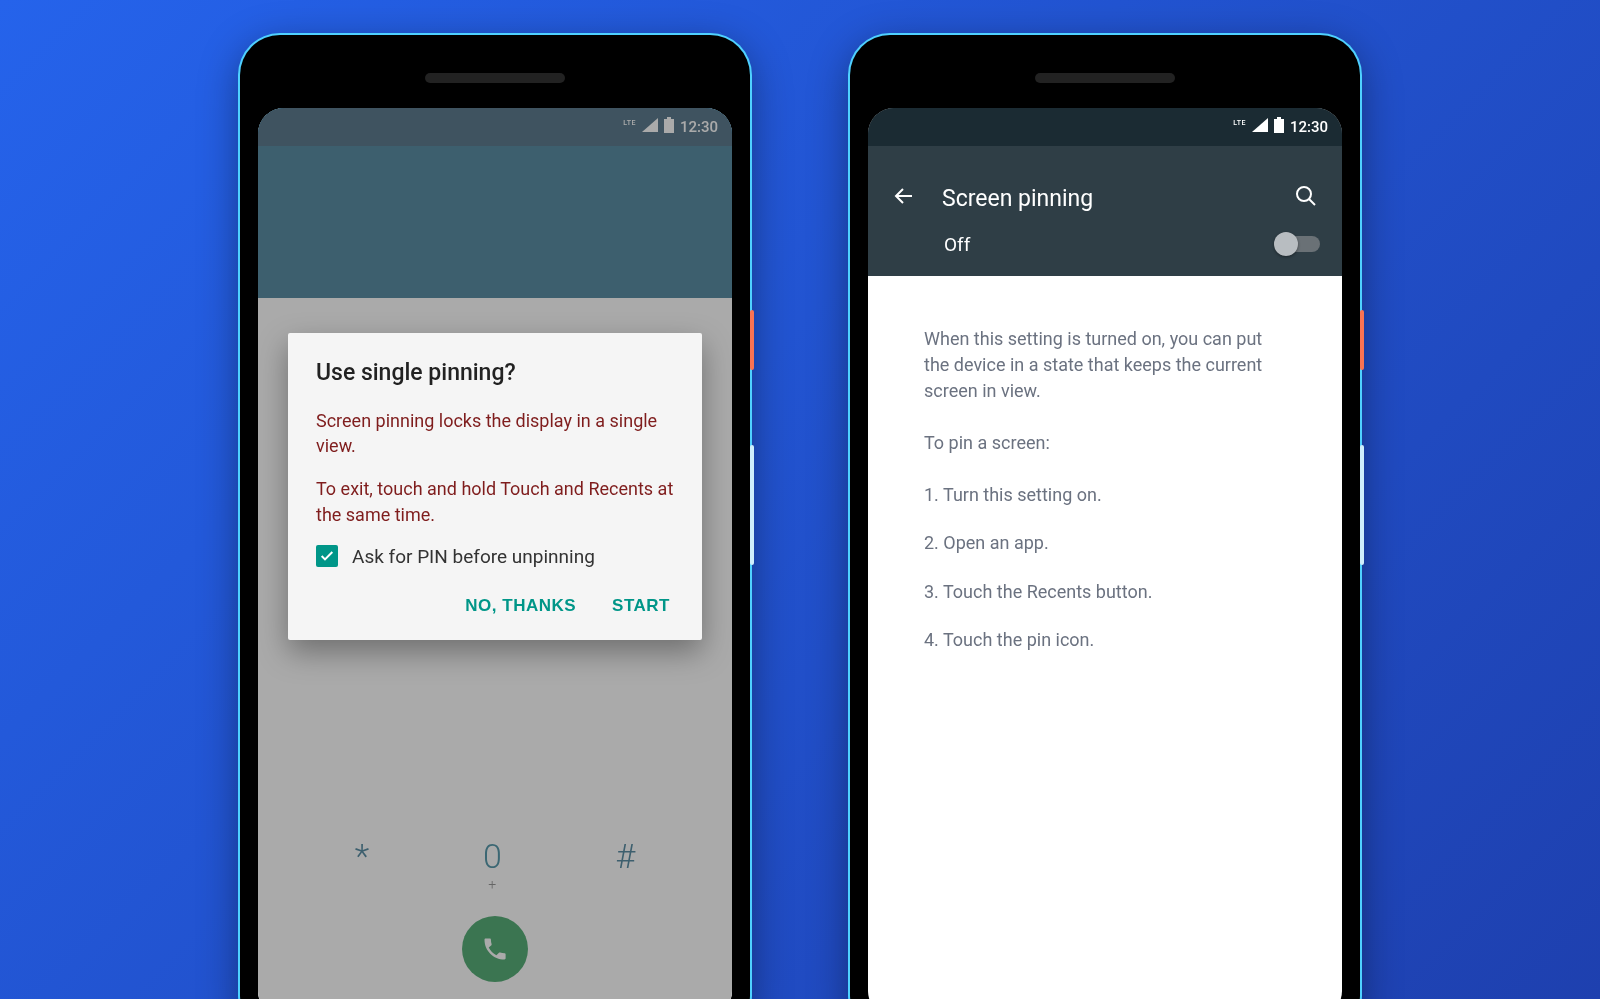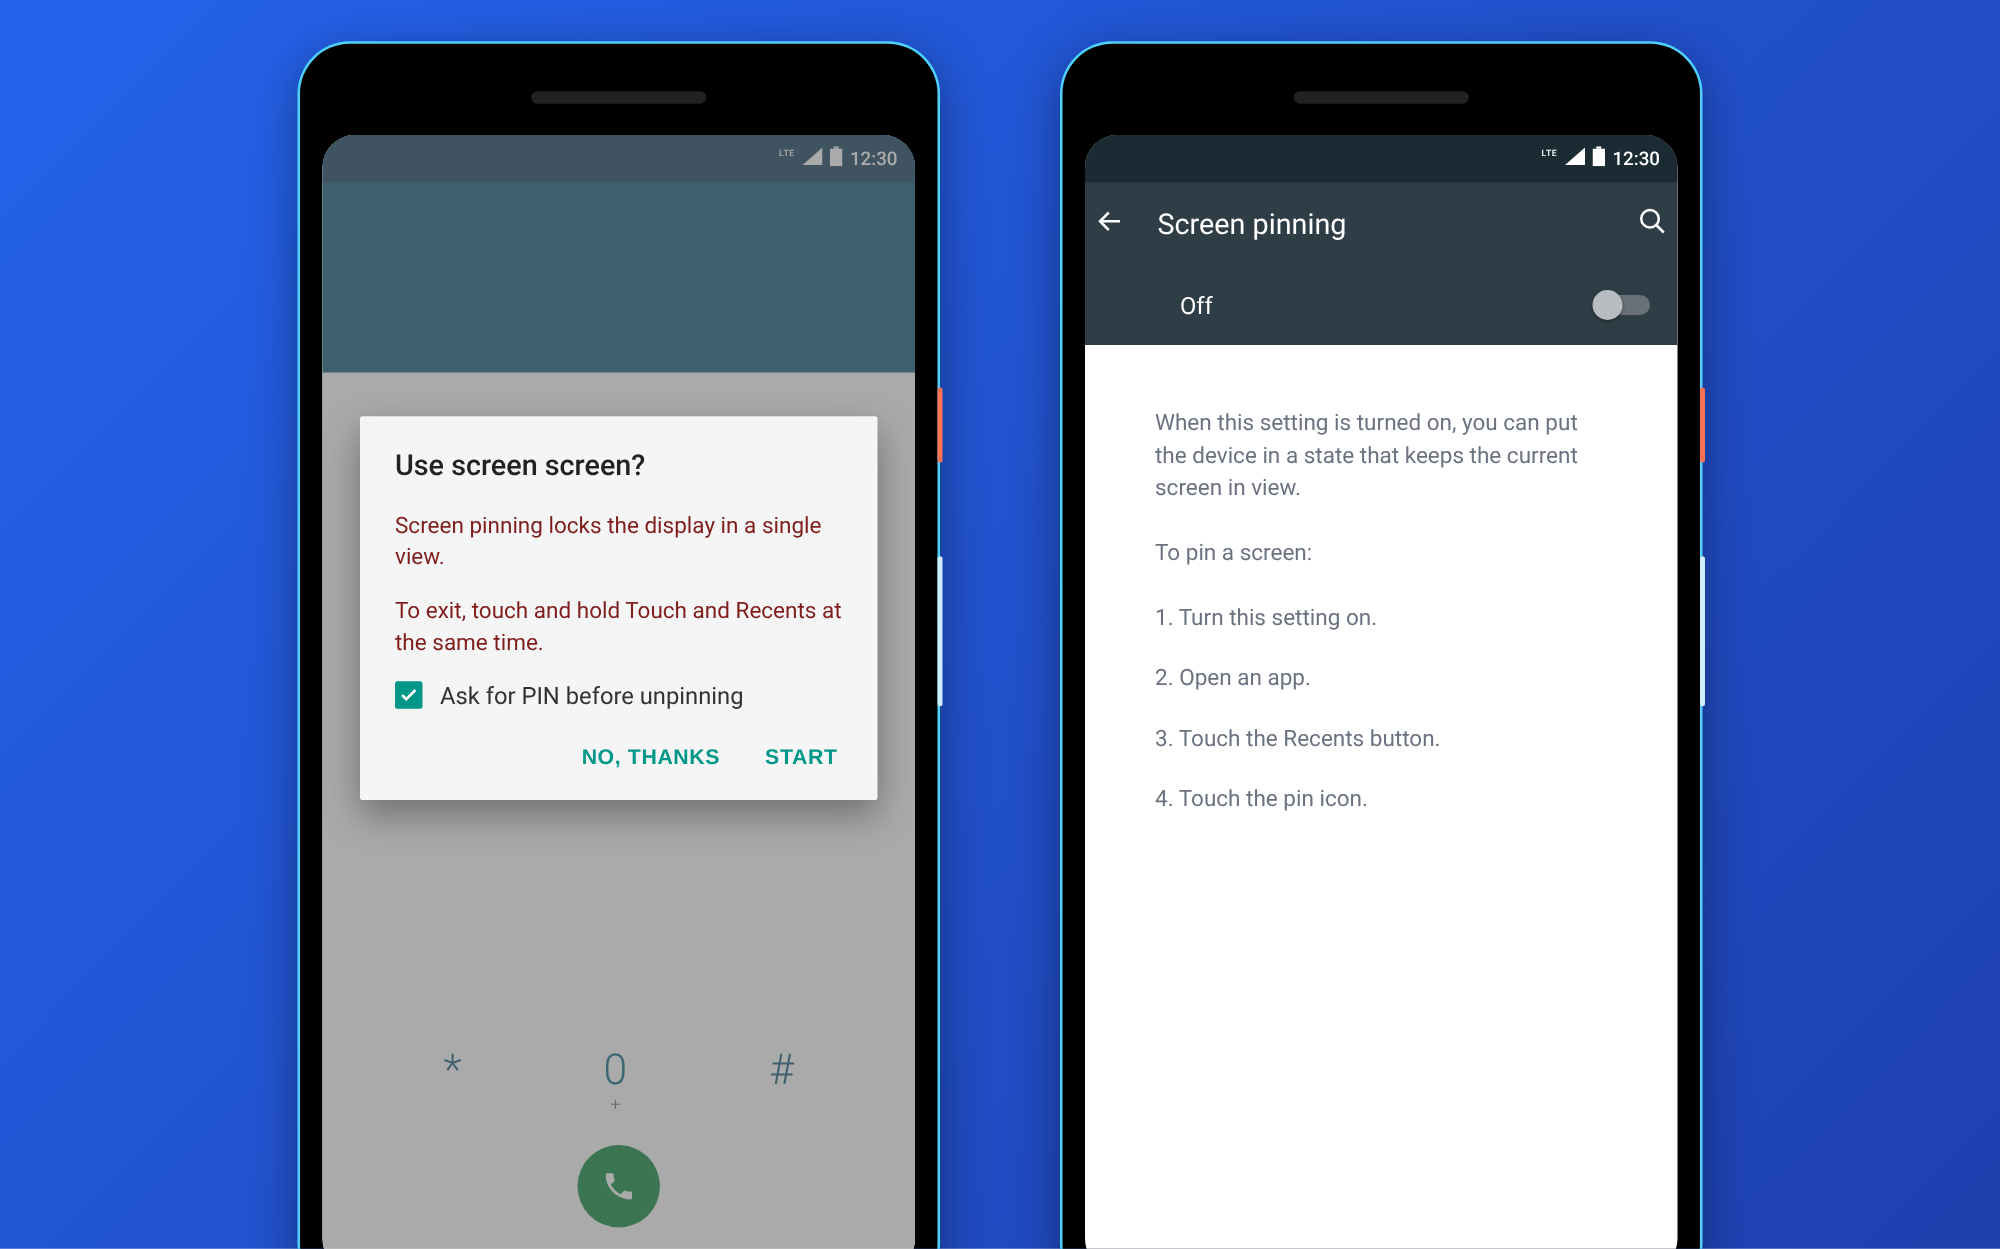--- a/index.html
+++ b/index.html
@@ -159,22 +159,22 @@
   }
 
   
   .settings-header {
     background:#2f3e46;
     color:#fff;
   }
   .toolbar {
     height:66px;
     display:flex;
-    align-items:center;
-    padding:0 8px;
+    align-items:flex-end;
+    padding:0 24px;
     gap:26px;
   }
   .toolbar h1 {
     font-size:23px;
     font-weight:400;
     flex:1;
   }
   .toggle-row {
     height:64px;
     display:flex;
@@ -246,21 +246,21 @@
       <div class="call-fab">
         <svg width="28" height="28" viewBox="0 0 24 24" fill="#fff">
             <path d="M6.6 10.8c1.4 2.8 3.8 5.2 6.6 6.6l2.2-2.2c.3-.3.7-.4 1-.2 1.2.4 2.4.6 3.7.6.6 0 1 .4 1 1V20c0 .6-.4 1-1 1C10.6 21 3 13.4 3 4c0-.6.4-1 1-1h3.5c.6 0 1 .4 1 1 0 1.3.2 2.5.6 3.7.1.4 0 .8-.2 1L6.6 10.8z"></path>
           </svg>
       </div>
     </div>
 
     <div class="overlay"></div>
 
     <div class="dialog">
-      <h2>Use screen screen?</h2>
+      <h2>Use single pinning?</h2>
       <p>Screen pinning locks the display in a single view.</p>
       <p>To exit, touch and hold Touch and Recents at the same time.</p>
       <div class="checkrow">
         <span class="checkbox">
           <svg width="16" height="16" viewBox="0 0 24 24" fill="none" stroke-width="3">
               <polyline points="4 12 9 17 20 6"></polyline>
             </svg>
         </span>
         <span class="checklabel">Ask for PIN before unpinning</span>
       </div>

